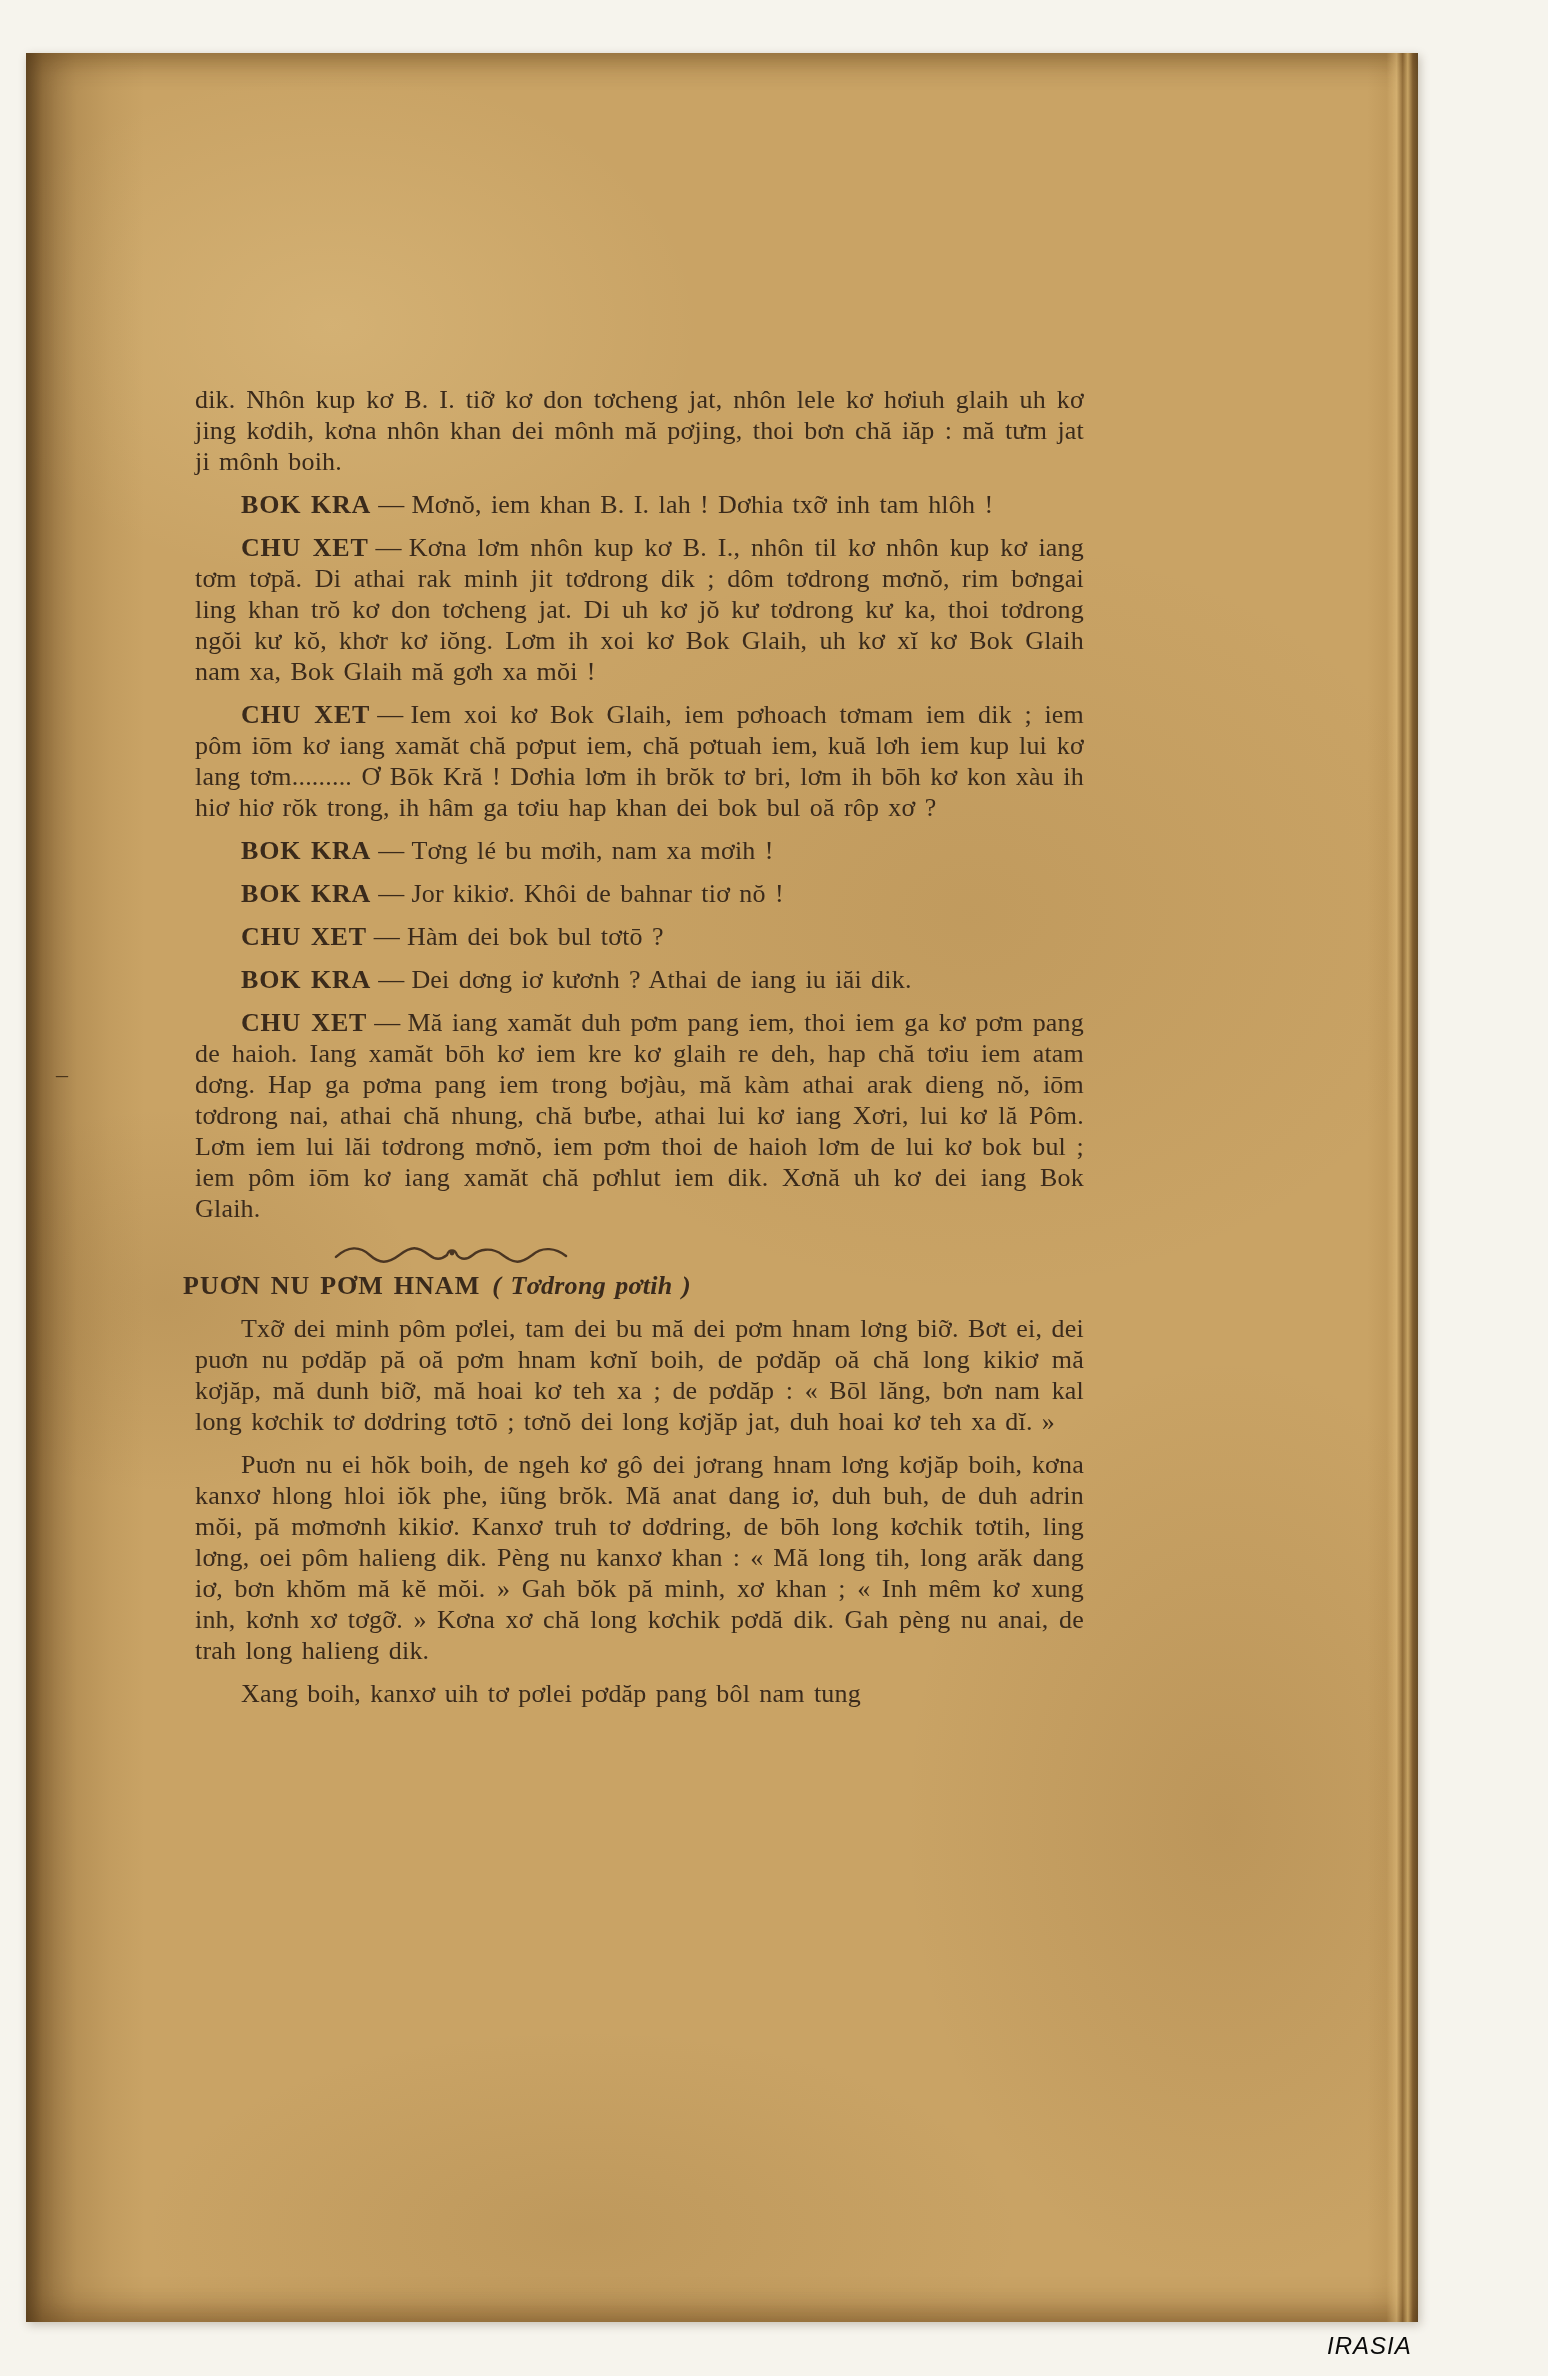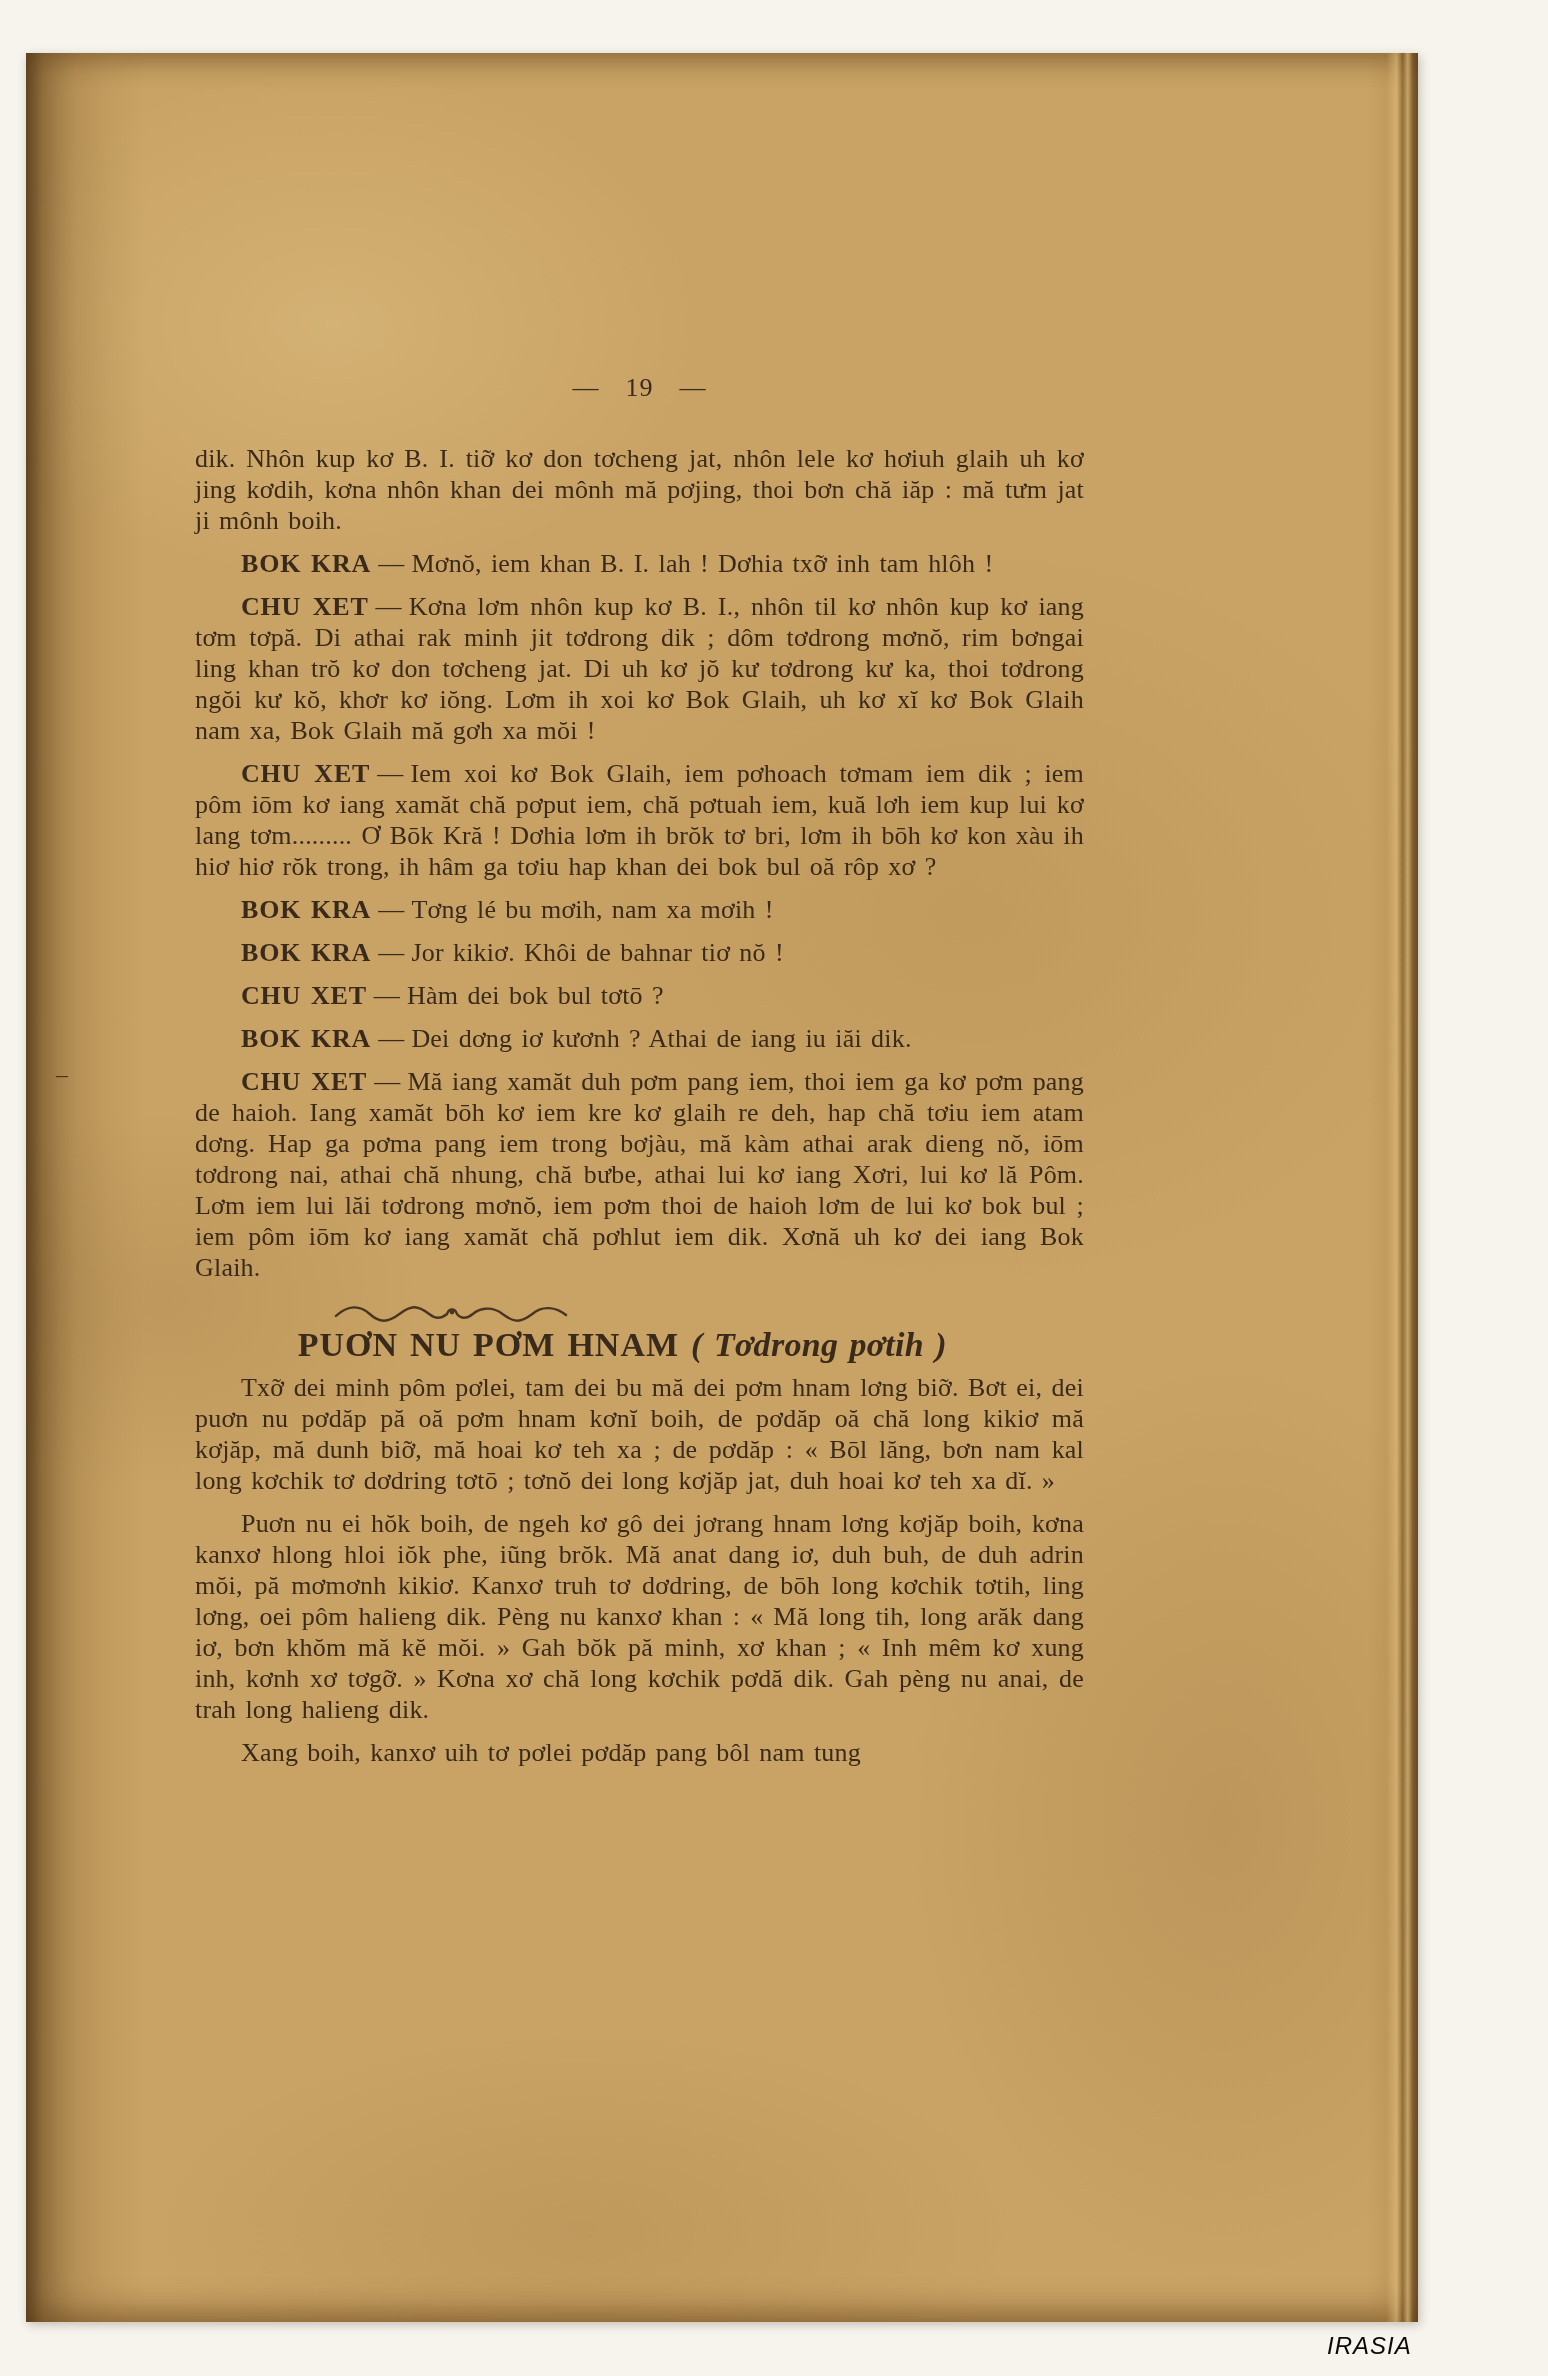--- a/index.html
+++ b/index.html
@@ -92,22 +92,22 @@
     letter-spacing: 0.8px;
   }
   .sep { margin: 0 7px; }
   .divider {
     height: 24px;
     margin: 18px 0 4px 149px;
   }
   .section-heading {
     margin: 0 0 10px 0;
     padding-right: 149px;
-    text-align: right;
-    font-size: 34px;
+    text-align: left;
+    font-size: 26px;
     font-weight: bold;
     letter-spacing: 1px;
     text-indent: 0;
   }
   .section-heading .h-sub {
     font-style: italic;
     font-weight: bold;
     margin-left: 12px;
     letter-spacing: 0.3px;
   }
@@ -134,23 +134,20 @@
 
 <div class="scan">
 
   <div class="page">
     <div class="spine-shadow"></div>
     <div class="edge-right"></div>
     <div class="margin-mark">–</div>
 
     <div class="textcol">
 
-      <div class="pagenum">
-        <span class="dash">—</span><span class="num">19</span><span class="dash">—</span>
-      </div>
 
       <p class="noindent">dik. Nhôn kup kơ B. I. tiỡ kơ don tơcheng jat, nhôn lele kơ hơiuh glaih uh kơ jing kơdih, kơna nhôn khan dei mônh mă pơjing, thoi bơn chă iăp : mă tưm jat ji mônh boih.</p>
 
       <p class="dialogue"><span class="speaker">BOK KRA</span><span class="sep">—</span><span>Mơnŏ, iem khan B. I. lah ! Dơhia txỡ inh tam hlôh !</span></p>
 
       <p class="dialogue"><span class="speaker">CHU XET</span><span class="sep">—</span><span>Kơna lơm nhôn kup kơ B. I., nhôn til kơ nhôn kup kơ iang tơm tơpă. Di athai rak minh jit tơdrong dik ; dôm tơdrong mơnŏ, rim bơngai ling khan trŏ kơ don tơcheng jat. Di uh kơ jŏ kư tơdrong kư ka, thoi tơdrong ngŏi kư kŏ, khơr kơ iŏng. Lơm ih xoi kơ Bok Glaih, uh kơ xĭ kơ Bok Glaih nam xa, Bok Glaih mă gơh xa mŏi !</span></p>
 
       <p class="dialogue"><span class="speaker">CHU XET</span><span class="sep">—</span><span>Iem xoi kơ Bok Glaih, iem pơhoach tơmam iem dik ; iem pôm iōm kơ iang xamăt chă pơput iem, chă pơtuah iem, kuă lơh iem kup lui kơ lang tơm......... Ơ Bōk Kră ! Dơhia lơm ih brŏk tơ bri, lơm ih bōh kơ kon xàu ih hiơ hiơ rŏk trong, ih hâm ga tơiu hap khan dei bok bul oă rôp xơ ?</span></p>
 
       <p class="dialogue"><span class="speaker">BOK KRA</span><span class="sep">—</span><span>Tơng lé bu mơih, nam xa mơih !</span></p>

